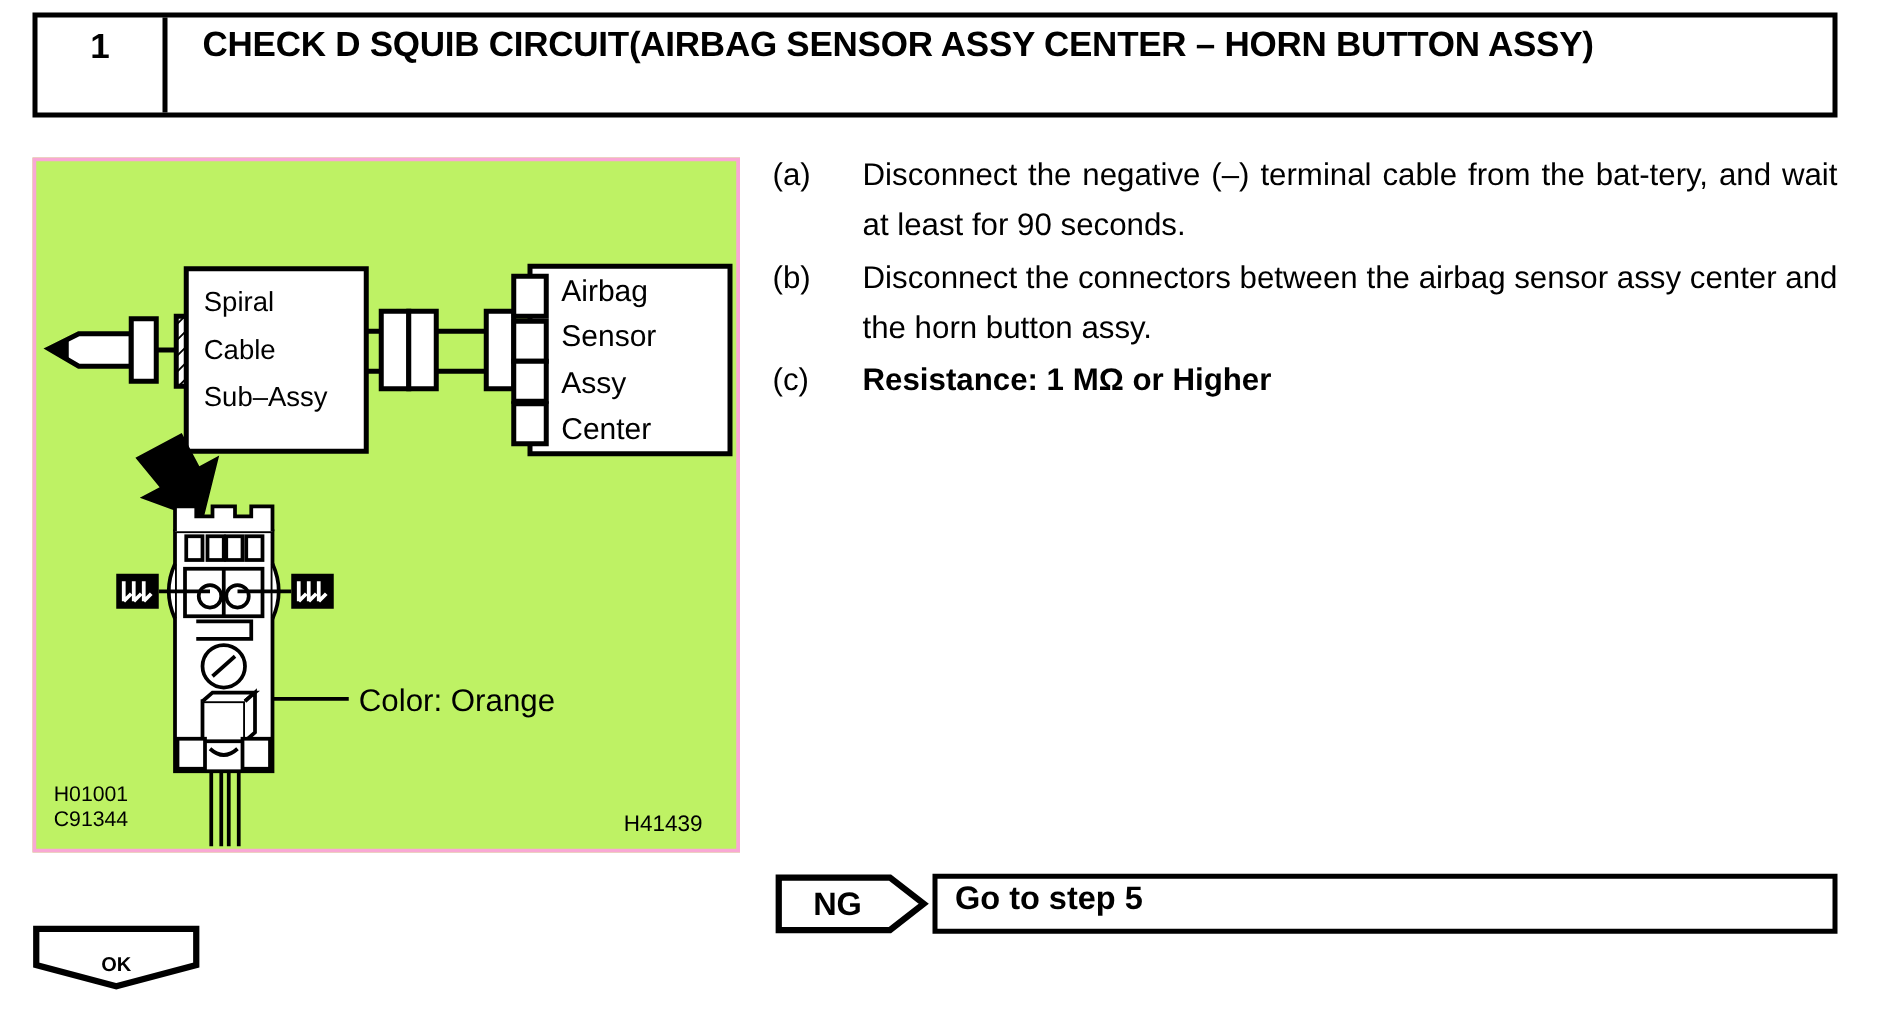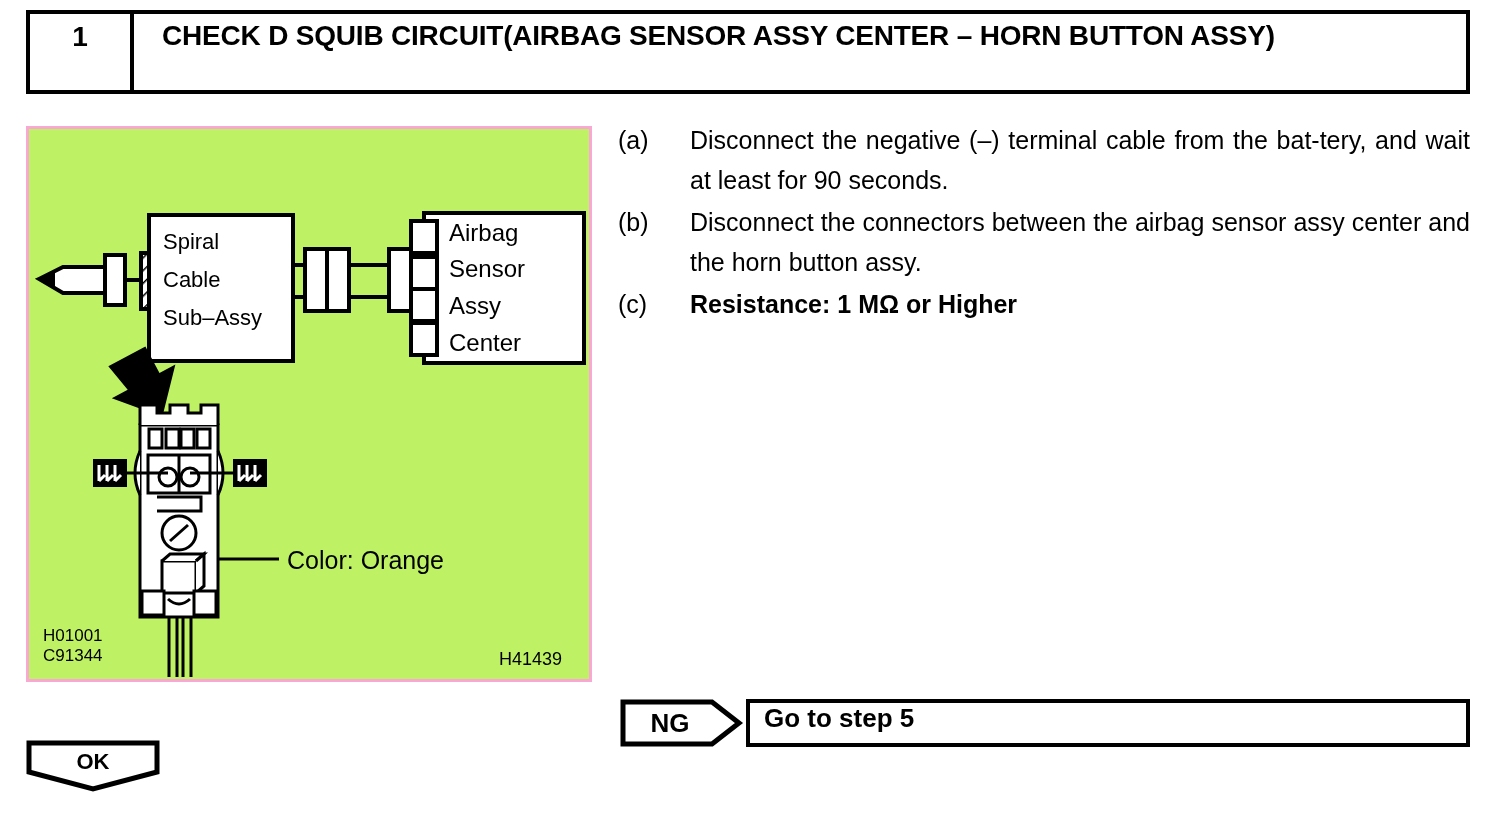--- a/index.html
+++ b/index.html
@@ -149,27 +149,27 @@
   #ok-tag {
     position: absolute;
     left: 26px;
     top: 740px;
     width: 134px;
     height: 52px;
   }
   #ok-tag .ok-label {
     position: absolute;
     left: 0;
-    top: 1px;
+    top: 12px;
     width: 134px;
     height: 42px;
     display: flex;
     align-items: center;
     justify-content: center;
-    font-size: 22px;
+    font-size: 16px;
     font-weight: bold;
   }
   .shape-svg {
     position: absolute;
     left: 0;
     top: 0;
     overflow: visible;
   }
 
   

